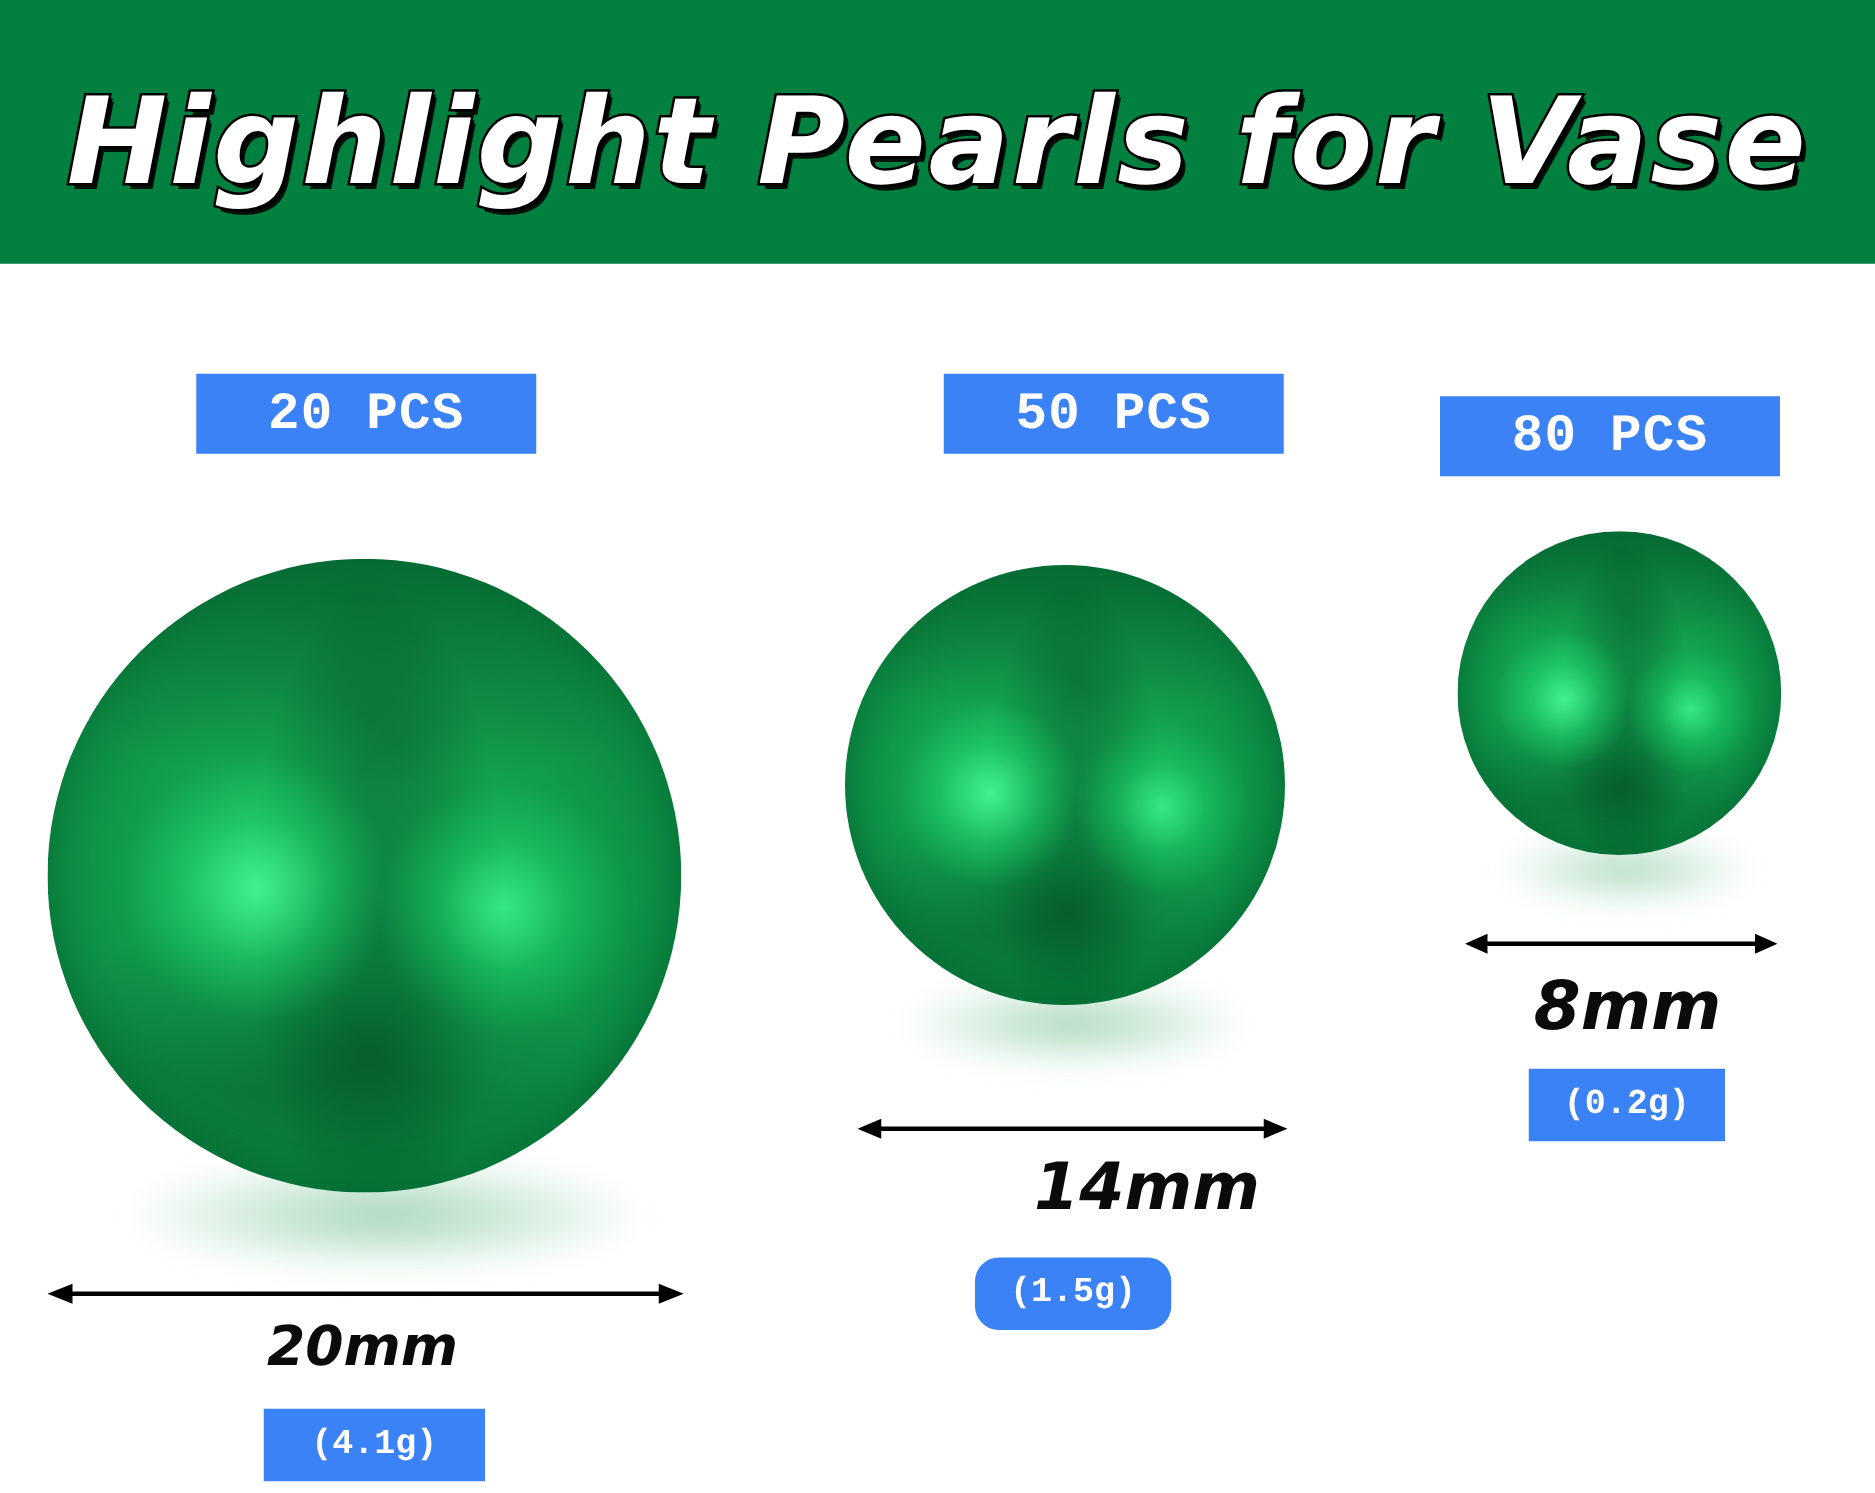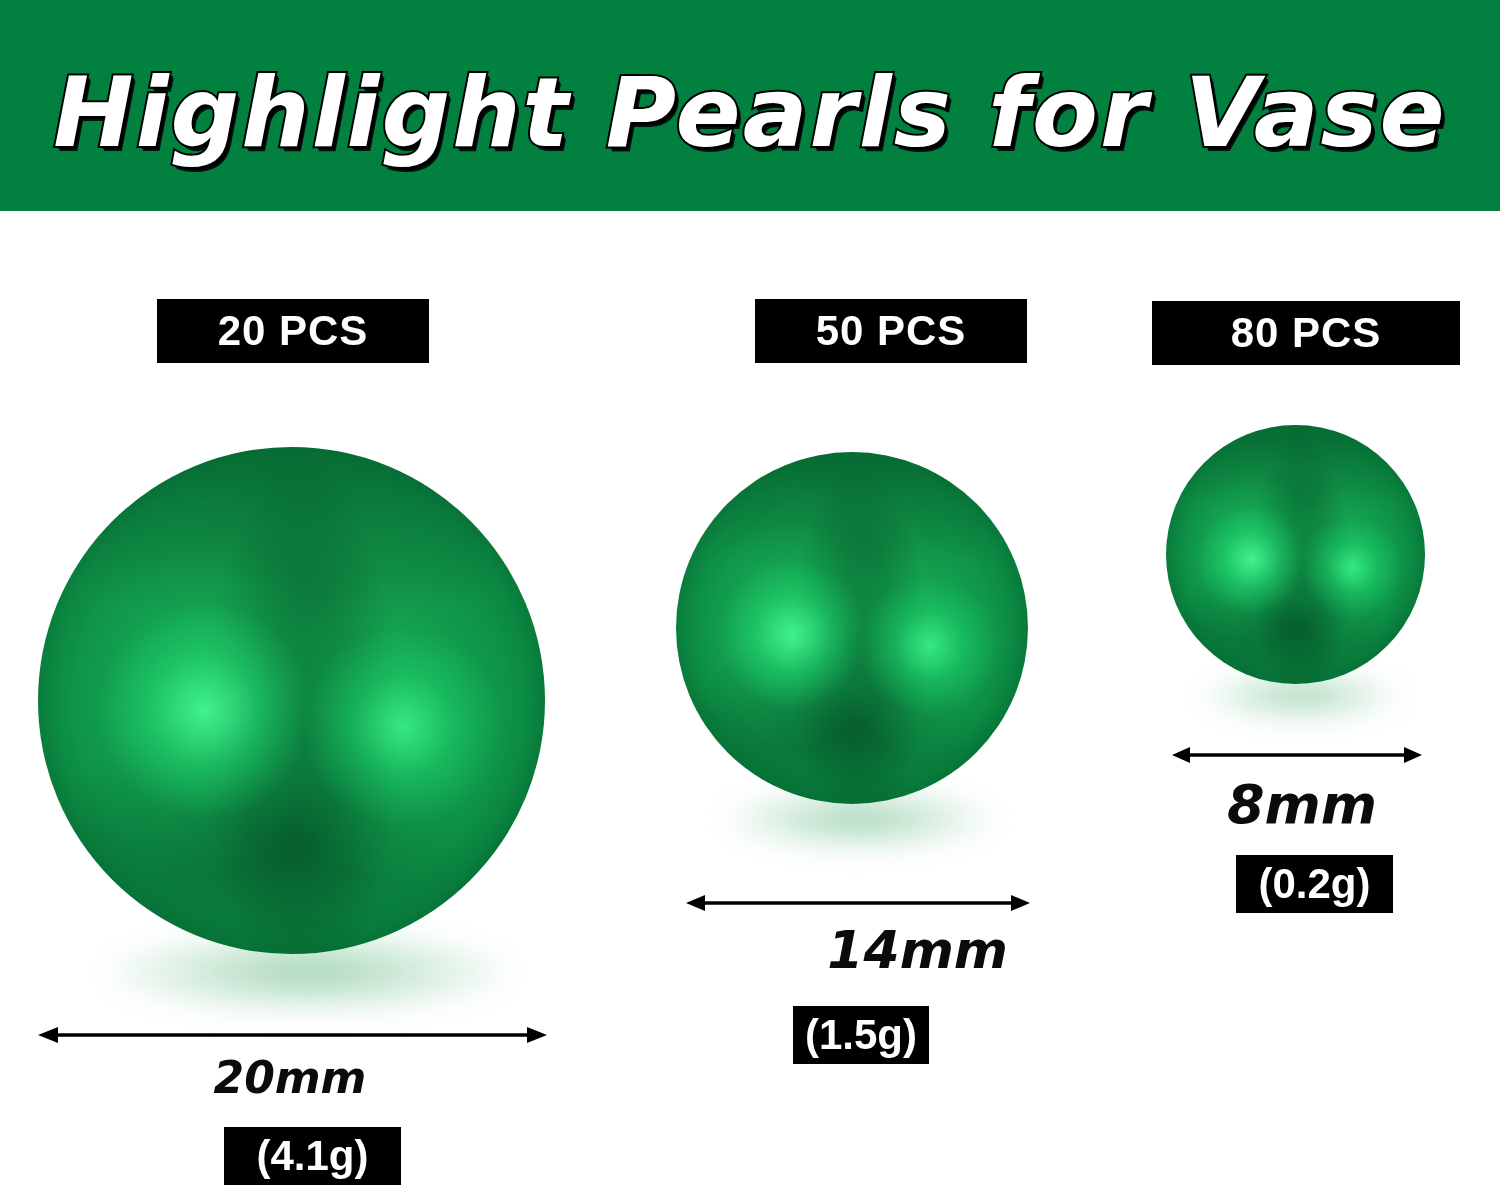--- a/index.html
+++ b/index.html
@@ -41,41 +41,41 @@
     -webkit-text-stroke: 4px #000000;
     paint-order: stroke fill;
     text-shadow:
        3px 3px 0 #000000,
        4px 5px 0 rgba(0,0,0,0.85);
   }
 
   
   .badge {
     position: absolute;
-    background: #000000;
+    background: #3b82f6;
     color: #ffffff;
-    font-family: Liberation Sans, sans-serif;
+    font-family: Liberation Mono, monospace;
     font-weight: bold;
     display: flex;
     align-items: center;
     justify-content: center;
     line-height: 1;
     white-space: nowrap;
   }
 
   
   .pcs-badge { height: 64px; font-size: 42px; letter-spacing: 1px; }
   #pcs-badge-20 { left: 157px;  top: 299px; width: 272px; }
   #pcs-badge-50 { left: 720px;  top: 299px; width: 272px; margin-left: 35px; }
-  #pcs-badge-80 { left: 1152px; top: 301px; width: 308px; }
-
-  
-  .weight-badge { height: 58px; font-size: 42px; margin-left: 13px; }
+  #pcs-badge-80 { left: 1152px; top: 317px; width: 272px; }
+
+  
+  .weight-badge { height: 58px; font-size: 28px; }
   #weight-badge-20mm { left: 211px;  top: 1127px; width: 177px; }
-  #weight-badge-14mm { left: 780px;  top: 1006px; width: 136px; }
+  #weight-badge-14mm { left: 780px;  top: 1006px; width: 157px; border-radius: 19px; }
   #weight-badge-8mm  { left: 1223px; top: 855px;  width: 157px; }
 
   
   .pearl-wrap { position: absolute; }
   .pearl {
     position: absolute;
     left: 0; top: 0;
     width: 100%;
     height: 100%;
     border-radius: 50%;

